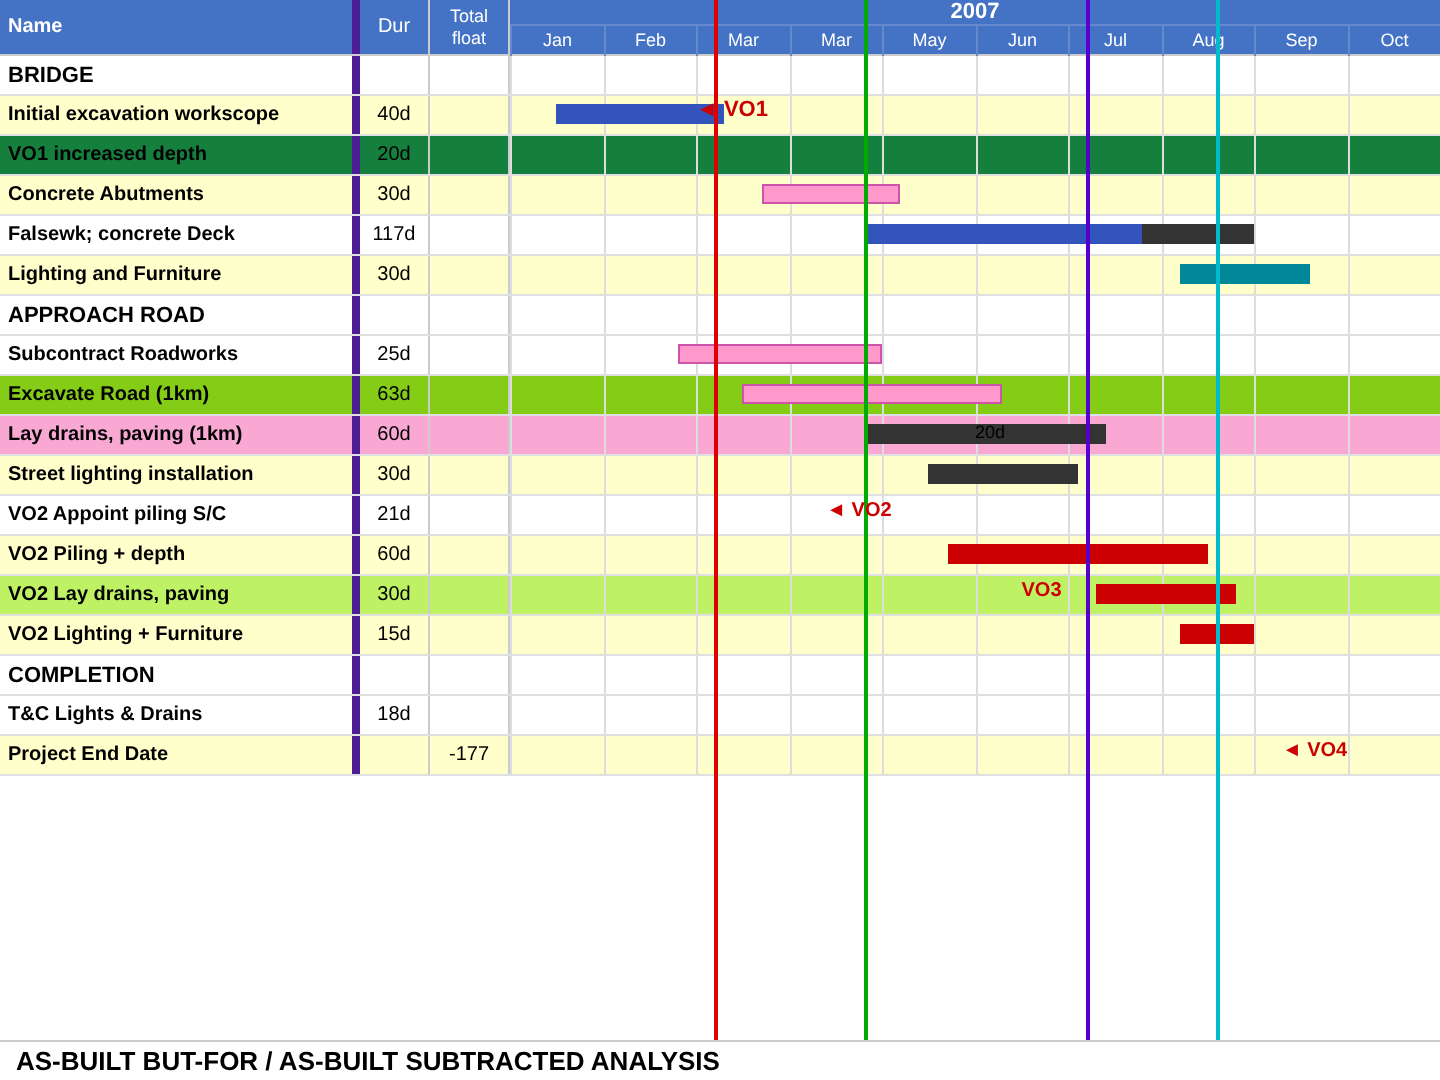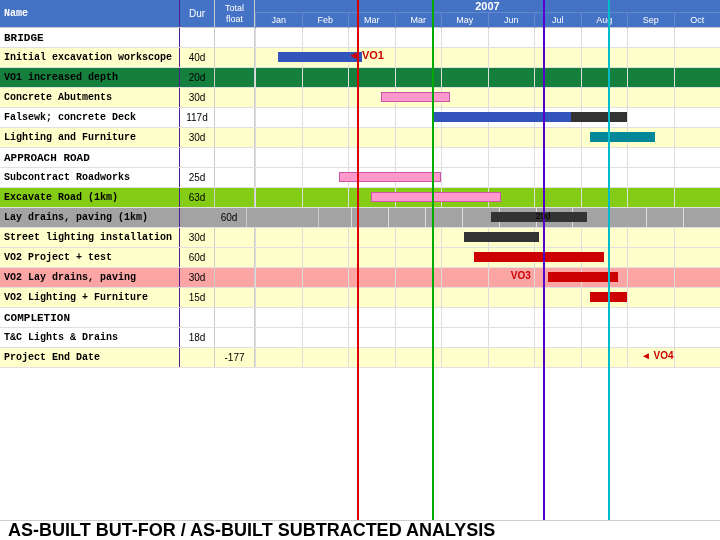--- a/index.html
+++ b/index.html
@@ -66,26 +66,25 @@
       border-bottom: 1px solid #e0e0e0;
     }
     .row:nth-child(odd) { background: #ffffcc; }
     .row:nth-child(even) { background: #fff; }
     .row.section-header { background: #fff; }
     .row.section-header .col-name { font-weight: bold; font-size: 11px; }
 
     .col-name {
       overflow: hidden;
       white-space: nowrap;
-      border-right: 1px solid #4c1d95;
+      border-right: 4px solid #4c1d95;
       height: 100%;
       display: flex;
       align-items: center;
       padding: 0 4px;
-      font-family: Liberation Mono, monospace;
     }
     .col-dur {
       border-right: 1px solid #ccc;
       height: 100%;
       display: flex;
       align-items: center;
       justify-content: center;
       font-size: 10px;
     }
     .col-float {
@@ -120,21 +119,21 @@
       top: 4px;
       height: 10px;
       z-index: 2;
     }
 
     .footer {
       height: 20px;
       display: flex;
       align-items: center;
       padding: 0 8px;
-      font-size: 18px;
+      font-size: 13px;
       font-weight: bold;
       background: #fff;
       border-top: 1px solid #ccc;
     }
   </style>
 </head>
 <body>
 
 <div class="gantt-container" style="position: relative;">
 
@@ -316,21 +315,21 @@
           <div class="grid-line" style="left: 20%;"></div>
           <div class="grid-line" style="left: 30%;"></div>
           <div class="grid-line" style="left: 40%;"></div>
           <div class="grid-line" style="left: 50%;"></div>
           <div class="grid-line" style="left: 60%;"></div>
           <div class="grid-line" style="left: 70%;"></div>
           <div class="grid-line" style="left: 80%;"></div>
           <div class="grid-line" style="left: 90%;"></div>
         </div>
       </div>
-      <div class="row" style="background: #a3a3a3; gap: 32px;">
+      <div class="row" style="background: #f9a8d4;">
         <div class="col-name">Lay drains, paving (1km)</div>
         <div class="col-dur">60d</div>
         <div class="col-float"></div>
         <div class="chart-cell" style="position: relative; overflow: visible;">
           <div class="bar" style="left: 38%; width: 26%; background: rgb(51, 51, 51);"></div>
           <div style="position: absolute; left: 50%; top: 3px; font-size: 9px; color: rgb(0, 0, 0); z-index: 6;">20d</div>
           <div class="grid-line" style="left: 0%;"></div>
           <div class="grid-line" style="left: 10%;"></div>
           <div class="grid-line" style="left: 20%;"></div>
           <div class="grid-line" style="left: 30%;"></div>
@@ -353,39 +352,57 @@
           <div class="grid-line" style="left: 20%;"></div>
           <div class="grid-line" style="left: 30%;"></div>
           <div class="grid-line" style="left: 40%;"></div>
           <div class="grid-line" style="left: 50%;"></div>
           <div class="grid-line" style="left: 60%;"></div>
           <div class="grid-line" style="left: 70%;"></div>
           <div class="grid-line" style="left: 80%;"></div>
           <div class="grid-line" style="left: 90%;"></div>
         </div>
       </div>
-      <div class="row" style="background: rgb(255, 255, 204);">
-        <div class="col-name">VO2 Project + test</div>
+      <div class="row" style="background: rgb(255, 255, 255);">
+        <div class="col-name">VO2 Appoint piling S/C</div>
+        <div class="col-dur">21d</div>
+        <div class="col-float"></div>
+        <div class="chart-cell" style="position: relative; overflow: visible;">
+          <div style="position: absolute; font-size: 10px; font-weight: bold; color: rgb(204, 0, 0); z-index: 10; left: 34%; top: 2px;">◄ VO2</div>
+          <div class="grid-line" style="left: 0%;"></div>
+          <div class="grid-line" style="left: 10%;"></div>
+          <div class="grid-line" style="left: 20%;"></div>
+          <div class="grid-line" style="left: 30%;"></div>
+          <div class="grid-line" style="left: 40%;"></div>
+          <div class="grid-line" style="left: 50%;"></div>
+          <div class="grid-line" style="left: 60%;"></div>
+          <div class="grid-line" style="left: 70%;"></div>
+          <div class="grid-line" style="left: 80%;"></div>
+          <div class="grid-line" style="left: 90%;"></div>
+        </div>
+      </div>
+      <div class="row" style="background: rgb(255, 255, 204);">
+        <div class="col-name">VO2 Piling + depth</div>
         <div class="col-dur">60d</div>
         <div class="col-float"></div>
         <div class="chart-cell" style="position: relative; overflow: visible;">
           <div class="bar" style="left: 47%; width: 28%; background: rgb(204, 0, 0);"></div>
           <div class="grid-line" style="left: 0%;"></div>
           <div class="grid-line" style="left: 10%;"></div>
           <div class="grid-line" style="left: 20%;"></div>
           <div class="grid-line" style="left: 30%;"></div>
           <div class="grid-line" style="left: 40%;"></div>
           <div class="grid-line" style="left: 50%;"></div>
           <div class="grid-line" style="left: 60%;"></div>
           <div class="grid-line" style="left: 70%;"></div>
           <div class="grid-line" style="left: 80%;"></div>
           <div class="grid-line" style="left: 90%;"></div>
         </div>
       </div>
-      <div class="row" style="background: #fca5a5;">
+      <div class="row" style="background: #bef264;">
         <div class="col-name">VO2 Lay drains, paving</div>
         <div class="col-dur">30d</div>
         <div class="col-float"></div>
         <div class="chart-cell" style="position: relative; overflow: visible;">
           <div class="bar" style="left: 63%; width: 15%; background: rgb(204, 0, 0);"></div>
           <div style="position: absolute; font-size: 10px; font-weight: bold; color: rgb(204, 0, 0); z-index: 10; left: 55%; top: 2px;">VO3</div>
           <div class="grid-line" style="left: 0%;"></div>
           <div class="grid-line" style="left: 10%;"></div>
           <div class="grid-line" style="left: 20%;"></div>
           <div class="grid-line" style="left: 30%;"></div>

